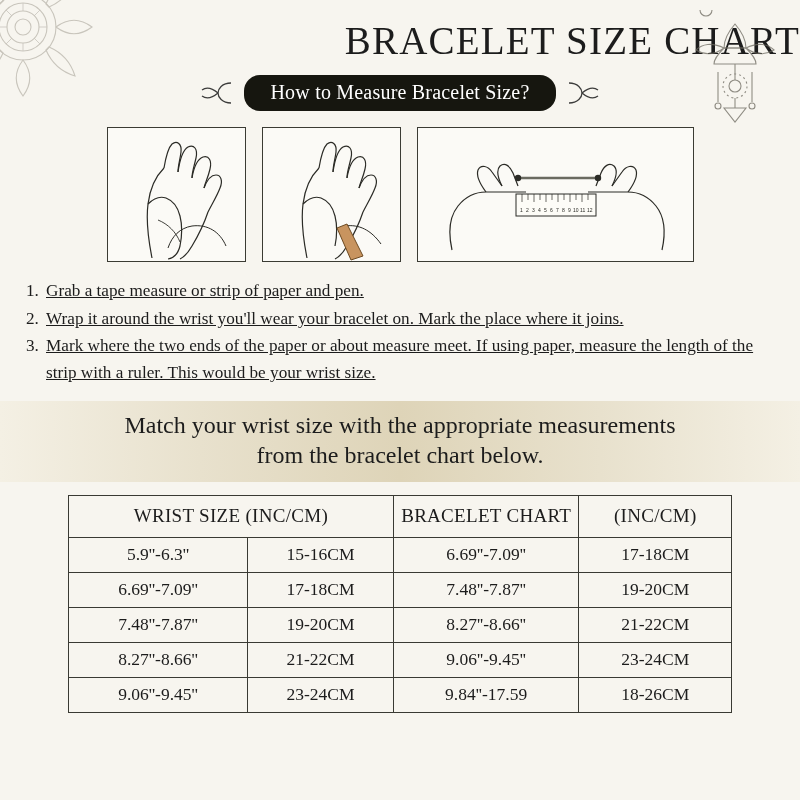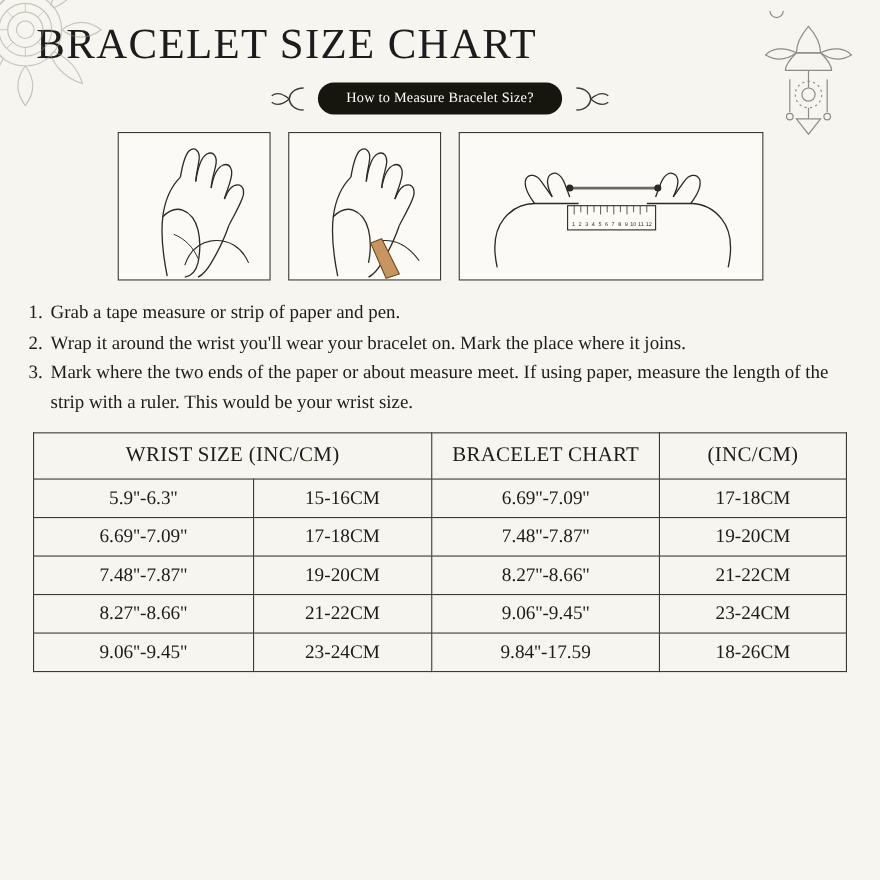--- a/index.html
+++ b/index.html
@@ -37,47 +37,46 @@
     right: 10px;
     top: 2px;
     width: 110px;
     height: 130px;
     opacity: 0.75;
     pointer-events: none;
   }
 
   
   .title {
-    text-align: left;
+    text-align: right;
     font-size: 39px;
     letter-spacing: 1.2px;
     font-weight: 400;
     padding-top: 18px;
     font-family: "Liberation Serif", serif;
-    padding-left: 33px;
   }
 
   .subtitle-row {
     display: flex;
     justify-content: center;
     align-items: center;
     margin-top: 12px;
     gap: 10px;
   }
   .swirl {
     width: 34px;
     height: 26px;
     opacity: 0.85;
   }
   .subtitle-pill {
     background: #16160f;
     color: #ffffff;
     border-radius: 16px;
     padding: 6px 26px 7px;
-    font-size: 13px;
+    font-size: 20px;
     font-family: "Liberation Serif", serif;
     letter-spacing: 0.2px;
     white-space: nowrap;
   }
 
   
   .photos {
     display: flex;
     justify-content: center;
     gap: 16px;
@@ -102,38 +101,39 @@
   .step {
     display: flex;
     margin-bottom: 1px;
   }
   .step-num {
     width: 20px;
     flex: 0 0 20px;
   }
   .step-text {
     flex: 1;
+    text-decoration: underline;
   }
 
   
   .banner {
     margin-top: 14px;
     padding: 9px 0 11px;
     text-align: center;
     font-size: 24px;
     line-height: 1.28;
     background: linear-gradient(to right, #f4f0e4 0%, #e8e1cd 25%, #ded4b8 50%, #e8e1cd 75%, #f4f0e4 100%);
     font-family: "Liberation Serif", serif;
   }
 
   
   table.size-table {
     border-collapse: collapse;
     margin: 13px auto 0;
-    width: 740px;
+    width: 664px;
     font-family: "Liberation Serif", serif;
     font-size: 17.5px;
   }
   table.size-table th,
   table.size-table td {
     border: 1px solid #3a3a33;
     text-align: center;
     padding: 6px 2px 7px;
     font-weight: 400;
   }
@@ -308,20 +308,24 @@
     <div class="step">
       <span class="step-num">2.</span>
       <span class="step-text">Wrap it around the wrist you'll wear your bracelet on. Mark the place where it joins.</span>
     </div>
     <div class="step">
       <span class="step-num">3.</span>
       <span class="step-text">Mark where the two ends of the paper or about measure meet. If using paper, measure the length of the strip with a ruler. This would be your wrist size.</span>
     </div>
   </div>
 
+  <div class="banner">
+    <div>Match your wrist size with the appropriate measurements</div>
+    <div>from the bracelet chart below.</div>
+  </div>
 
   <table class="size-table">
     <thead>
       <tr>
         <th class="col-a" colspan="2">WRIST SIZE (INC/CM)</th>
         <th class="col-c">BRACELET CHART</th>
         <th class="col-d">(INC/CM)</th>
       </tr>
     </thead>
     <tbody>

